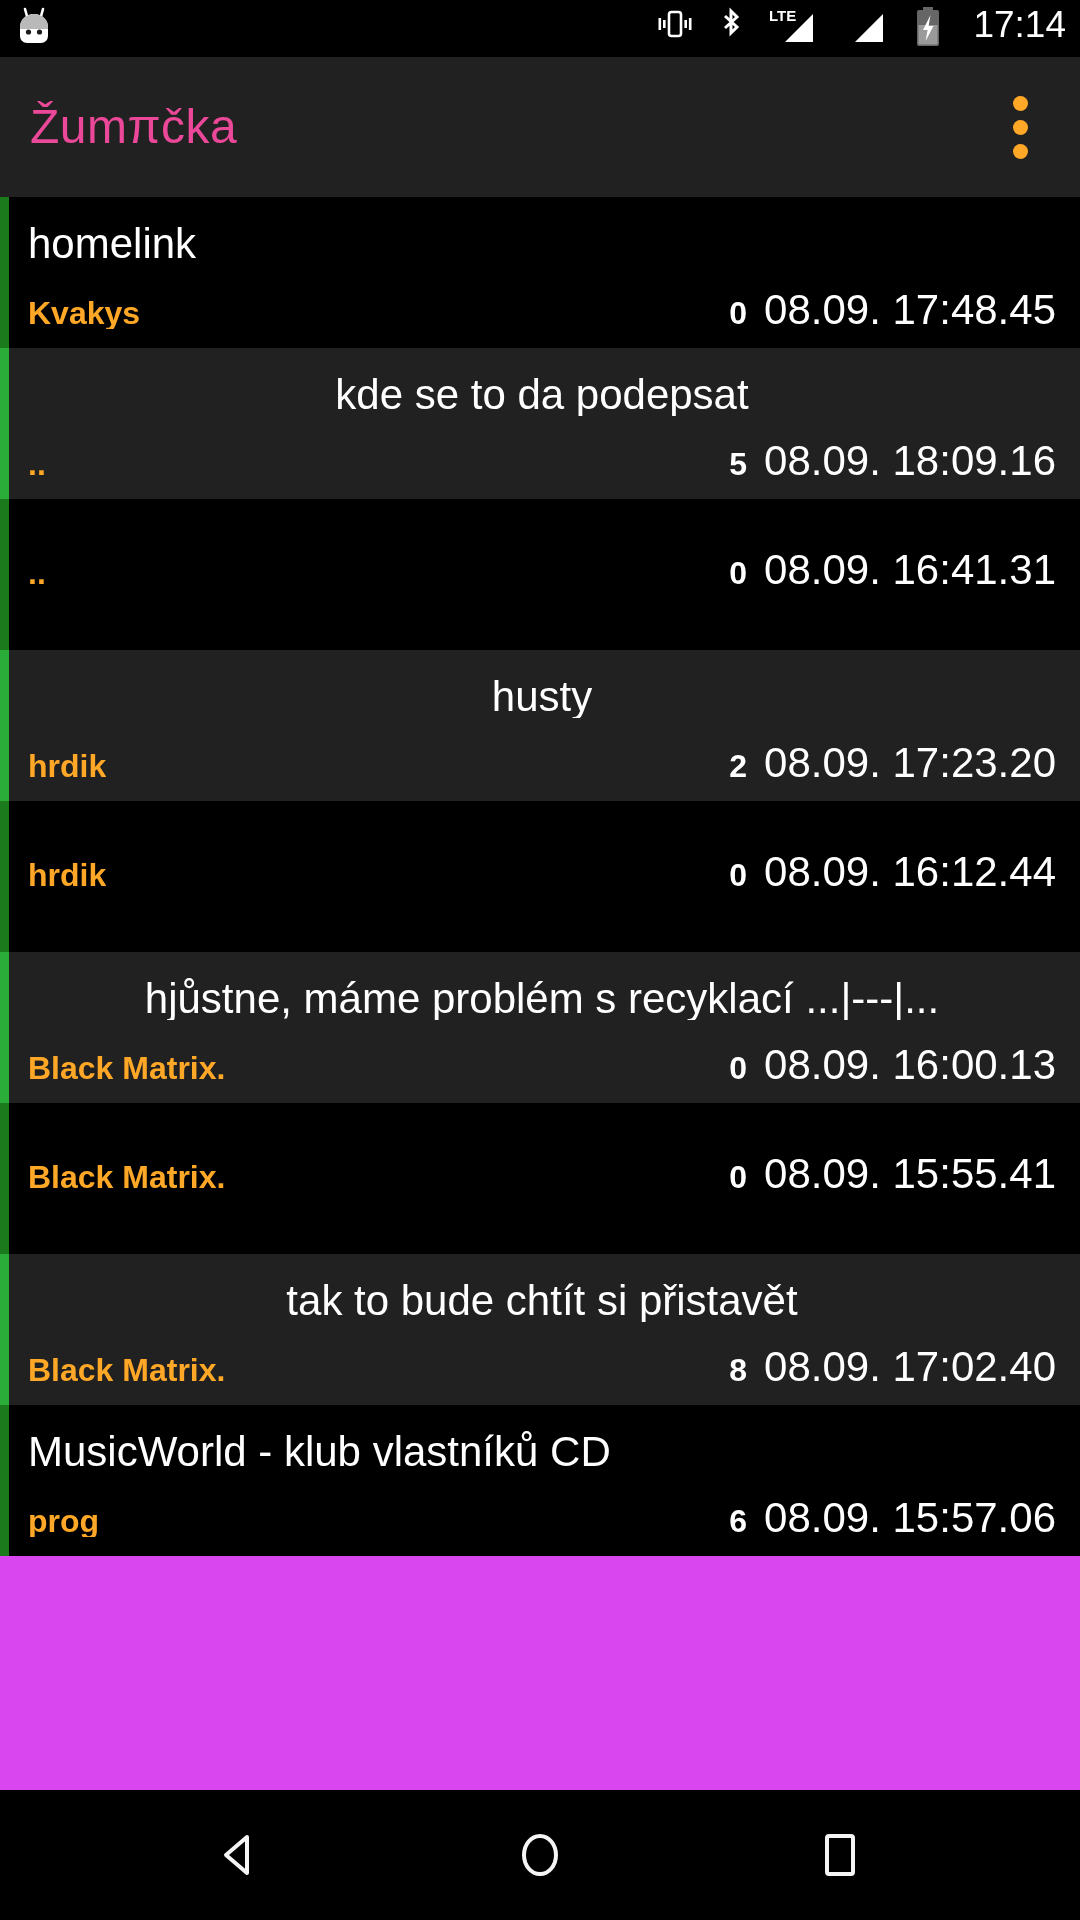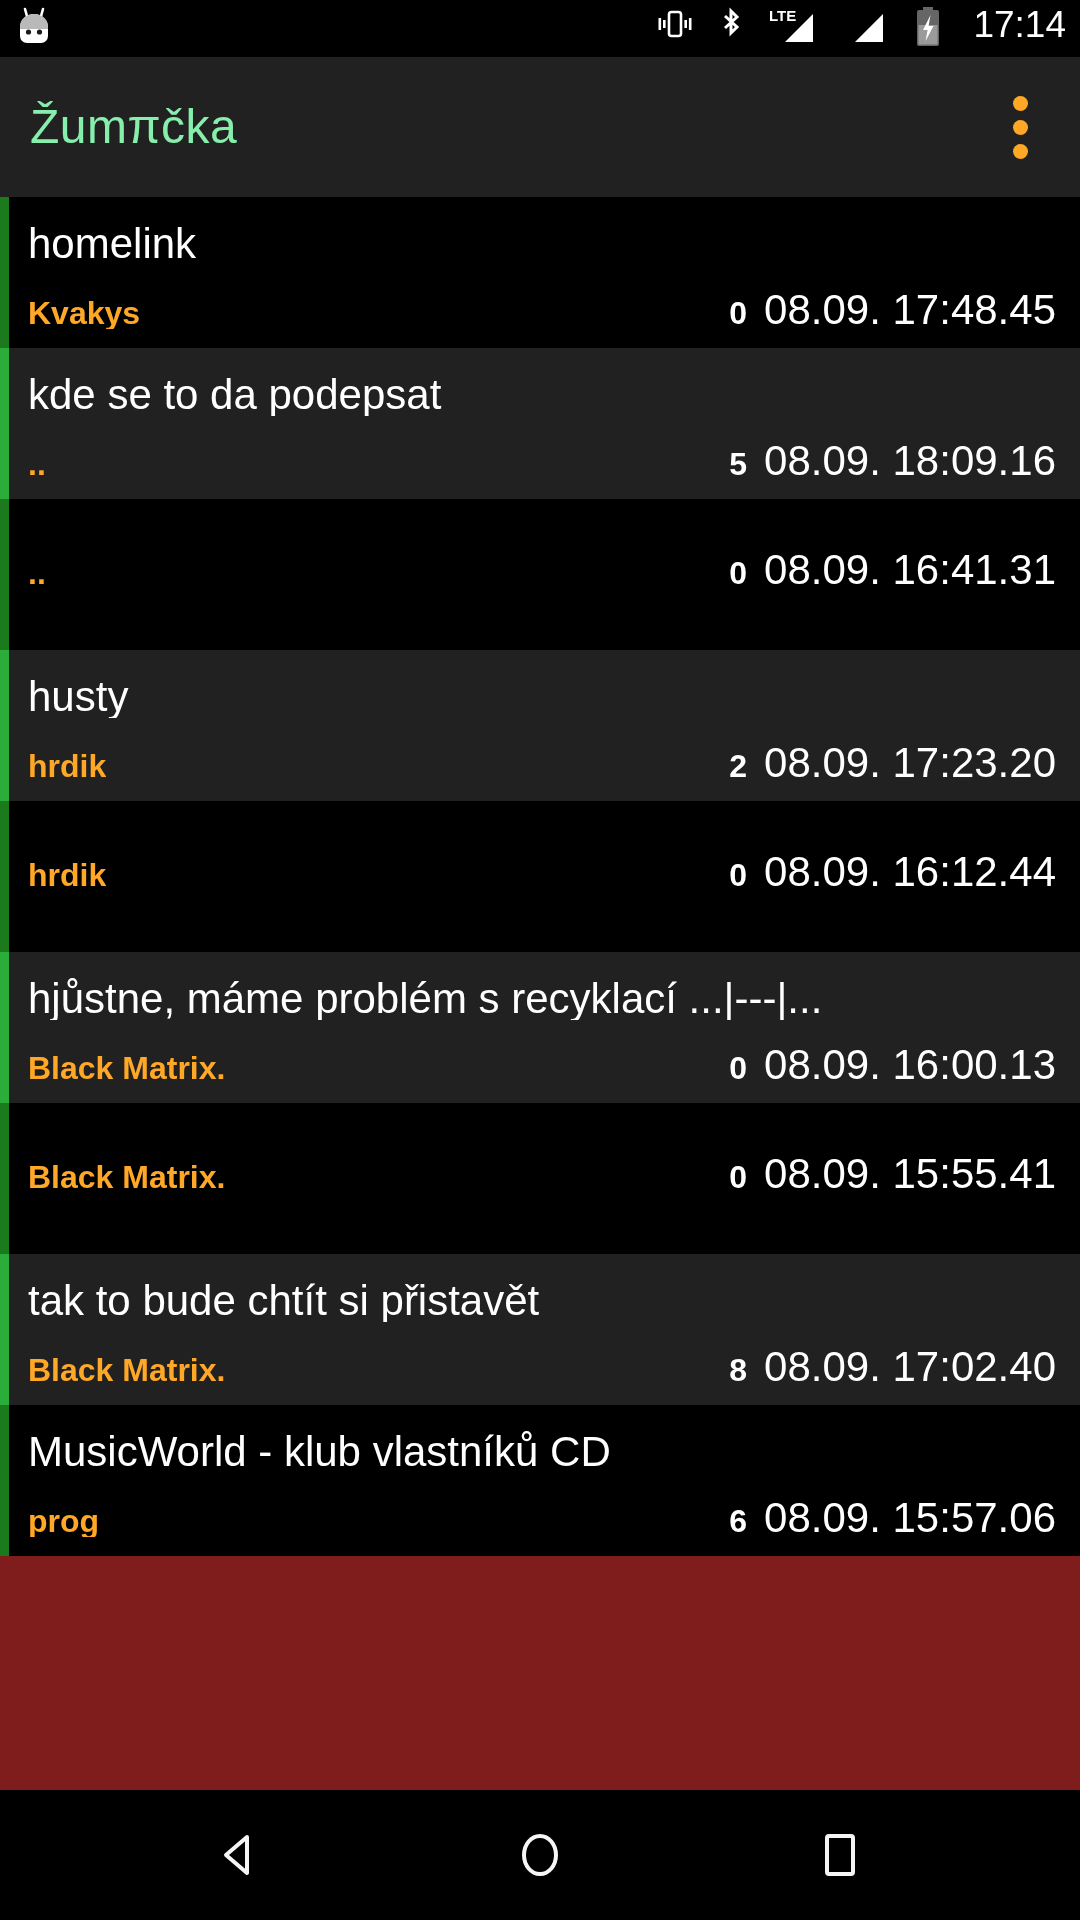--- a/index.html
+++ b/index.html
@@ -26,39 +26,39 @@
   }
   .ic { display:block; }
 
   
   .toolbar {
     height:140px; flex:0 0 140px; background:#212121;
     display:flex; align-items:center; padding:0 28px 0 30px;
     position:relative;
   }
   .app-title {
-    color:#86efac; font-size:48px; font-weight:400; letter-spacing:0.5px;
+    color:#ec4899; font-size:48px; font-weight:400; letter-spacing:0.5px;
     line-height:1;
   }
   .overflow {
     margin-left:auto; width:64px; height:80px;
     display:flex; flex-direction:column; align-items:center; justify-content:center; gap:9px;
   }
   .overflow .dot { width:15px; height:15px; border-radius:50%; background:#FFA726; }
 
   
-  .list { flex:1 1 auto; overflow:hidden; display:flex; flex-direction:column; background:#7f1d1d; }
+  .list { flex:1 1 auto; overflow:hidden; display:flex; flex-direction:column; background:#d946ef; }
   .row {
     flex:0 0 151px; position:relative;
     padding:26px 24px 0 28px;
     display:flex; flex-direction:column; justify-content:flex-start;
     overflow:hidden;
   }
   .row.odd  { background:#000000; }
-  .row.even { background:#212121; }
+  .row.even { background:#212121;text-align:center; }
   .row .stripe {
     position:absolute; left:0; top:0; bottom:0; width:9px;
   }
   .row.odd  .stripe { background:#1B7A1B; }
   .row.even .stripe { background:#2BAD3A; }
 
   .row-title {
     color:#ffffff; font-size:42px; font-weight:400; line-height:1.0;
     white-space:nowrap; overflow:hidden;
   }

